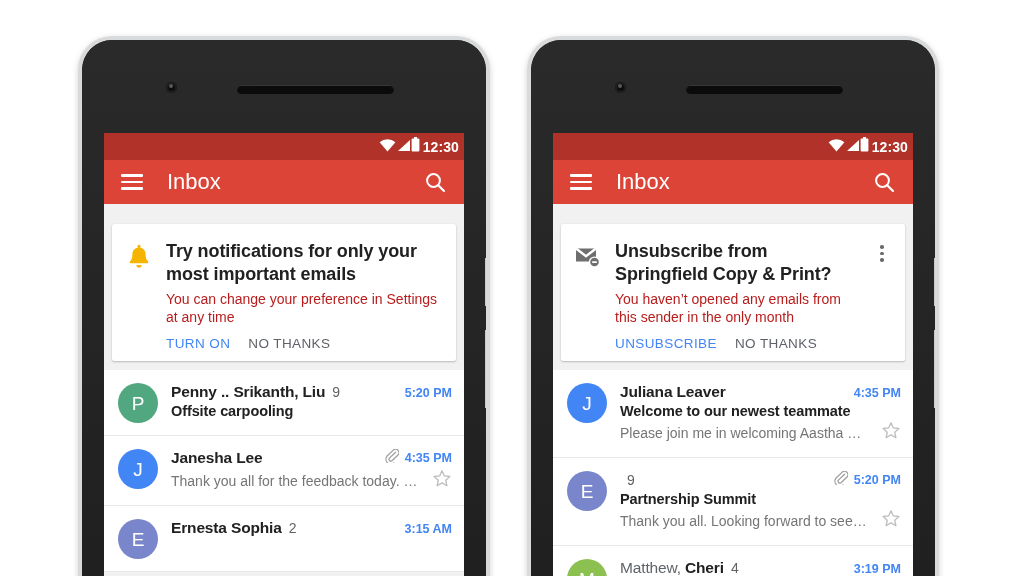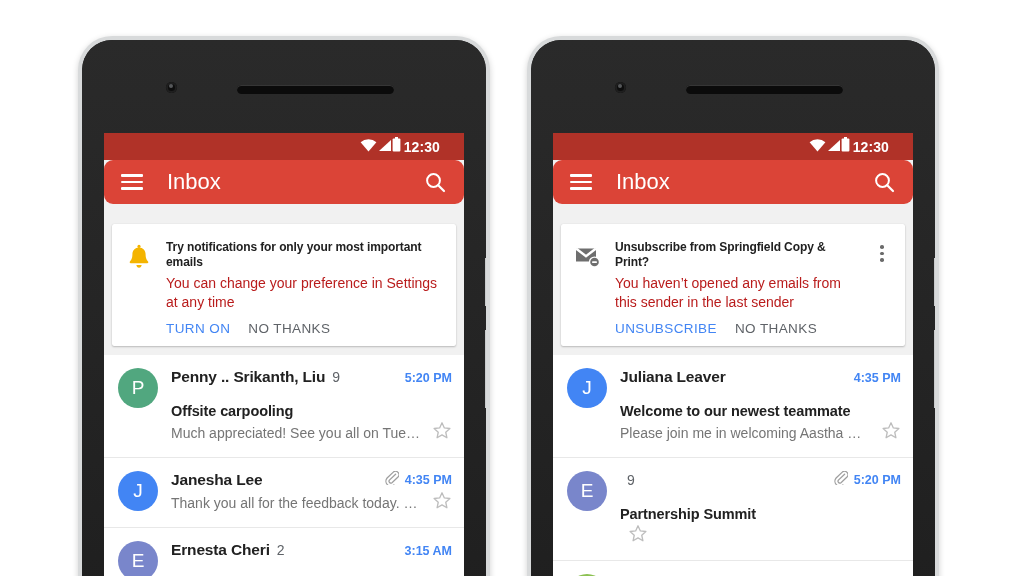--- a/index.html
+++ b/index.html
@@ -103,40 +103,39 @@
     overflow: hidden;
   }
 
   
   .statusbar {
     height: 27px;
     background: #b03228;
     display: flex;
     align-items: center;
     justify-content: flex-end;
-    padding-right: 24px;
+    padding-right: 5px;
   }
   .sb-icon { display: block; }
   .sb-time {
     color: #ffffff;
     font-size: 14px;
     font-weight: bold;
     letter-spacing: 0.1px;
     margin-left: 3px;
     line-height: 1;
   }
 
   
   .appbar {
     height: 44px;
     background: #db4437;
     display: flex;
     align-items: center;
     padding: 0 17px;
-    border-radius: 9px;
   }
   .hamburger {
     width: 22px;
     height: 16px;
     display: flex;
     flex-direction: column;
     justify-content: space-between;
     cursor: pointer;
   }
   .hamburger i {
@@ -173,21 +172,21 @@
     display: flex;
     gap: 14px;
   }
   .promo-icon {
     width: 26px;
     flex: 0 0 26px;
     padding-top: 4px;
   }
   .promo-main { flex: 1; min-width: 0; }
   .promo-title {
-    font-size: 12px;
+    font-size: 18px;
     font-weight: bold;
     color: #212121;
     line-height: 1.27;
     letter-spacing: -0.1px;
   }
   .promo-sub {
     font-size: 14px;
     color: #b91c1c;
     line-height: 1.3;
     margin-top: 4px;
@@ -287,21 +286,21 @@
     font-size: 12.5px;
     font-weight: bold;
     color: #4285f4;
     line-height: 1;
     text-align: center;
   }
   .subject {
     font-size: 14.5px;
     font-weight: bold;
     color: #212121;
-    margin-top: 17px;
+    margin-top: 2px;
     white-space: nowrap;
     overflow: hidden;
     text-overflow: ellipsis;
     letter-spacing: -0.1px;
   }
   .mail-line3 {
     display: flex;
     align-items: center;
     margin-top: 2px;
   }
@@ -395,26 +394,20 @@
                 <span class="avatar" style="background:#51a77f">P</span>
                 <div class="mail-main">
                   <div class="mail-line1">
                     <span class="sender">Penny .. Srikanth, Liu</span>
                     <span class="count">9</span>
                     <span class="line1-right">
                       <span class="time">5:20 PM</span>
                     </span>
                   </div>
                   <div class="subject">Offsite carpooling</div>
-                  <div class="mail-line3">
-                    <span class="snippet">Much appreciated! See you all on Tue…</span>
-                    <span class="star"><svg width="20" height="20" viewBox="0 0 20 20">
-                        <path d="M10 1.8 l2.35 5.1 5.55 0.6 -4.15 3.75 1.15 5.5 -4.9-2.85 -4.9 2.85 1.15-5.5 -4.15-3.75 5.55-0.6z" fill="none" stroke="#bdbdbd" stroke-width="1.3" stroke-linejoin="round"></path>
-                      </svg></span>
-                  </div>
                 </div>
               </div>
               <div class="mail-row">
                 <span class="avatar" style="background:#4285f4">J</span>
                 <div class="mail-main">
                   <div class="mail-line1">
                     <span class="sender">Janesha Lee</span>
                     <span class="line1-right">
                       <span class="clip"><svg width="14" height="14" viewBox="0 0 14 14">
                           <path d="M10.6 3.2 L4.4 9.1 a1.9 1.9 0 0 0 2.6 2.7 l6.0-5.8 a3.4 3.4 0 0 0-4.7-4.9 L2.1 7.0 a4.9 4.9 0 0 0 6.8 7.0" fill="none" stroke="#9e9e9e" stroke-width="1.25" stroke-linecap="round"></path>
@@ -427,21 +420,21 @@
                     <span class="star"><svg width="20" height="20" viewBox="0 0 20 20">
                         <path d="M10 1.8 l2.35 5.1 5.55 0.6 -4.15 3.75 1.15 5.5 -4.9-2.85 -4.9 2.85 1.15-5.5 -4.15-3.75 5.55-0.6z" fill="none" stroke="#bdbdbd" stroke-width="1.3" stroke-linejoin="round"></path>
                       </svg></span>
                   </div>
                 </div>
               </div>
               <div class="mail-row">
                 <span class="avatar" style="background:#7986cb">E</span>
                 <div class="mail-main">
                   <div class="mail-line1">
-                    <span class="sender">Ernesta Cheri</span>
+                    <span class="sender">Ernesta Sophia</span>
                     <span class="count">2</span>
                     <span class="line1-right">
                       <span class="time">3:15 AM</span>
                     </span>
                   </div>
                 </div>
               </div>
             </div>
         </div>
 
@@ -502,21 +495,21 @@
               <svg width="26" height="26" viewBox="0 0 26 26">
                 <path d="M1 4.5 h20 v13 h-20 z" fill="#6e6e6e"></path>
                 <path d="M1 4.5 L11 12.2 L21 4.5" fill="none" stroke="#ffffff" stroke-width="2.4"></path>
                 <circle cx="19.5" cy="18" r="5.6" fill="#ffffff"></circle>
                 <circle cx="19.5" cy="18" r="4.3" fill="#6e6e6e"></circle>
                 <rect x="17.1" y="17.2" width="4.8" height="1.7" rx="0.5" fill="#ffffff"></rect>
               </svg>
             </span>
             <div class="promo-main">
               <div class="promo-title">Unsubscribe from Springfield Copy &amp; Print?</div>
-              <div class="promo-sub">You haven’t opened any emails from this sender in the last sender</div>
+              <div class="promo-sub">You haven’t opened any emails from this sender in the only month</div>
               <div class="promo-actions">
                 <span class="promo-btn-primary">UNSUBSCRIBE</span>
                 <span class="promo-btn-secondary">NO THANKS</span>
               </div>
             </div>
             <span class="promo-overflow">
                 <b></b>
                 <b></b>
                 <b></b>
               </span>
@@ -548,20 +541,21 @@
                     <span class="count">9</span>
                     <span class="line1-right">
                       <span class="clip"><svg width="14" height="14" viewBox="0 0 14 14">
                           <path d="M10.6 3.2 L4.4 9.1 a1.9 1.9 0 0 0 2.6 2.7 l6.0-5.8 a3.4 3.4 0 0 0-4.7-4.9 L2.1 7.0 a4.9 4.9 0 0 0 6.8 7.0" fill="none" stroke="#9e9e9e" stroke-width="1.25" stroke-linecap="round"></path>
                         </svg></span>
                       <span class="time">5:20 PM</span>
                     </span>
                   </div>
                   <div class="subject">Partnership Summit</div>
                   <div class="mail-line3">
+                    <span class="snippet">Thank you all. Looking forward to see…</span>
                     <span class="star"><svg width="20" height="20" viewBox="0 0 20 20">
                         <path d="M10 1.8 l2.35 5.1 5.55 0.6 -4.15 3.75 1.15 5.5 -4.9-2.85 -4.9 2.85 1.15-5.5 -4.15-3.75 5.55-0.6z" fill="none" stroke="#bdbdbd" stroke-width="1.3" stroke-linejoin="round"></path>
                       </svg></span>
                   </div>
                 </div>
               </div>
               <div class="mail-row">
                 <span class="avatar" style="background:#8cc152">M</span>
                 <div class="mail-main">
                   <div class="mail-line1">

